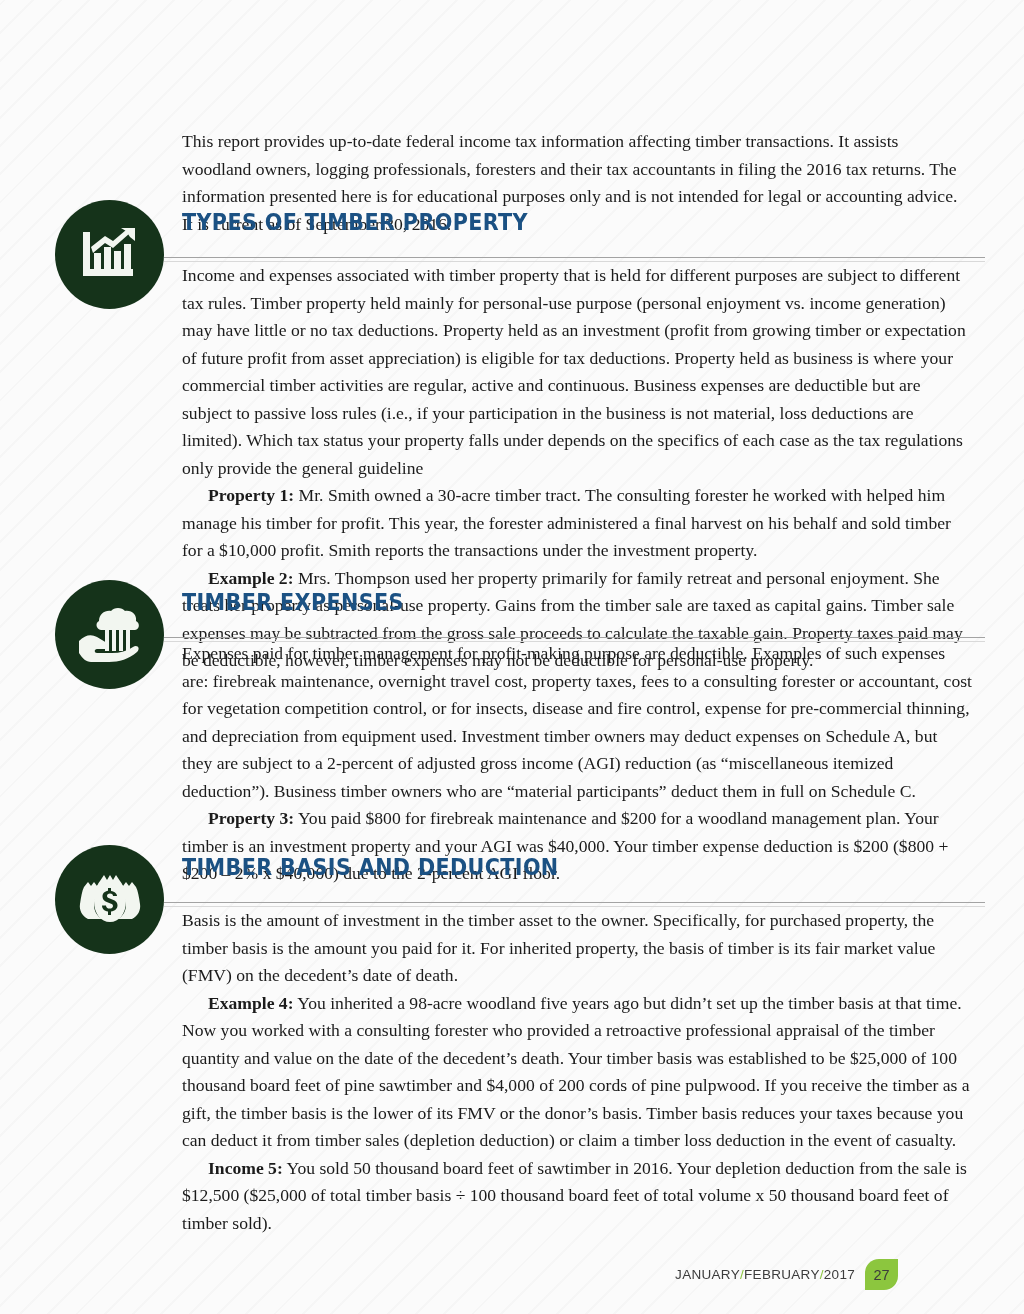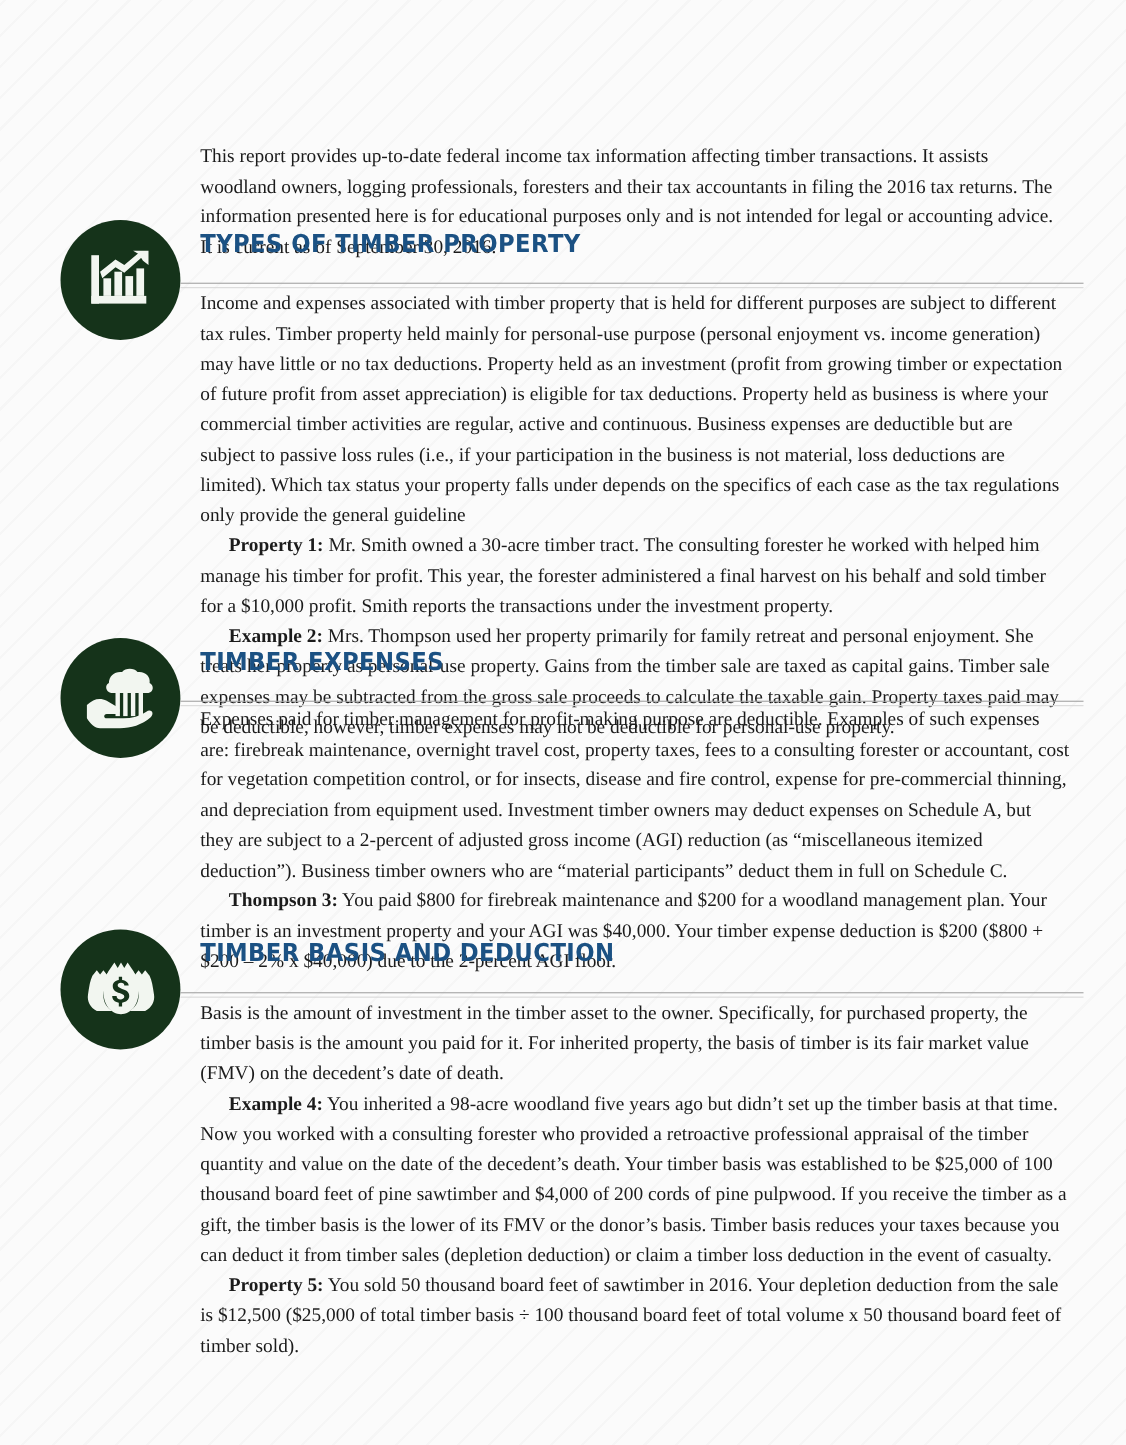--- a/index.html
+++ b/index.html
@@ -187,21 +187,21 @@
           <path d="M2 34 C8 28 14 27 20 30 L30 36 C33 38 32 42 29 42 L20 42 C17 42 17 46 20 46 L35 46 C43 46 50 44 56 40 C60 37 64 41 60 45 C52 52 42 55 32 55 L14 55 C9 55 5 51 2 46 Z"></path>
         </g>
       </svg>
     </div>
     <div class="sec-head">
       <div class="sec-title">TIMBER EXPENSES</div>
     </div>
     <div class="sec-rule"></div>
     <div class="sec-body" style="top:60px;">
       <p><span>Expenses paid for timber management for profit-making purpose are deductible. Examples of such expenses are: firebreak maintenance, overnight travel cost, property taxes, fees to a consulting forester or accountant, cost for vegetation competition control, or for insects, disease and fire control, expense for pre-commercial thinning, and depreciation from equipment used. Investment timber owners may deduct expenses on Schedule A, but they are subject to a 2-percent of adjusted gross income (AGI) reduction (as “miscellaneous itemized deduction”). Business timber owners who are “material participants” deduct them in full on Schedule C.</span></p>
-      <p class="indent"><span class="ex">Thompson 3:</span><span> You paid $800 for firebreak maintenance and $200 for a woodland management plan. Your timber is an investment property and your AGI was $40,000. Your timber expense deduction is $200 ($800 + $200 – 2% x $40,000) due to the 2-percent AGI floor.</span></p>
+      <p class="indent"><span class="ex">Property 3:</span><span> You paid $800 for firebreak maintenance and $200 for a woodland management plan. Your timber is an investment property and your AGI was $40,000. Your timber expense deduction is $200 ($800 + $200 – 2% x $40,000) due to the 2-percent AGI floor.</span></p>
     </div>
   </div>
 
   <div class="section" id="section-2" style="top:845px;">
     <div class="sec-icon">
       <svg width="64" height="52" viewBox="0 0 64 52" aria-hidden="true">
         <g fill="#f2f6f0">
           <path d="M6 13 L10 8 L13 12 L16 8 L19 12 L22 8 L26 13 C20 17 16 24 16 31 C16 37 19 42 24 45 L10 45 C4 42 1 36 2 30 C3 23 4 17 6 13 Z"></path>
           <path d="M38 13 L42 8 L45 12 L48 8 L51 12 L54 8 L58 13 C60 17 61 23 62 30 C63 36 60 42 54 45 L40 45 C45 42 48 37 48 31 C48 24 44 17 38 13 Z"></path>
           <path d="M22 7 L26 1 L29 6 L32 1 L35 6 L38 1 L42 7 C46 12 48 20 48 27 C48 40 41 48 32 48 C23 48 16 40 16 27 C16 20 18 12 22 7 Z"></path>
@@ -211,18 +211,22 @@
         </g>
       </svg>
     </div>
     <div class="sec-head">
       <div class="sec-title">TIMBER BASIS AND DEDUCTION</div>
     </div>
     <div class="sec-rule"></div>
     <div class="sec-body" style="top:62px;">
       <p><span>Basis is the amount of investment in the timber asset to the owner. Specifically, for purchased property, the timber basis is the amount you paid for it. For inherited property, the basis of timber is its fair market value (FMV) on the decedent’s date of death.</span></p>
       <p class="indent"><span class="ex">Example 4:</span><span> You inherited a 98-acre woodland five years ago but didn’t set up the timber basis at that time. Now you worked with a consulting forester who provided a retroactive professional appraisal of the timber quantity and value on the date of the decedent’s death. Your timber basis was established to be $25,000 of 100 thousand board feet of pine sawtimber and $4,000 of 200 cords of pine pulpwood. If you receive the timber as a gift, the timber basis is the lower of its FMV or the donor’s basis. Timber basis reduces your taxes because you can deduct it from timber sales (depletion deduction) or claim a timber loss deduction in the event of casualty.</span></p>
-      <p class="indent"><span class="ex">Property 5:</span><span> You sold 50 thousand board feet of sawtimber in 2016. Your depletion deduction from the sale is $12,500 ($25,000 of total timber basis ÷ 100 thousand board feet of total volume x 50 thousand board feet of timber sold).</span></p>
-    </div>
-  </div>
-
+      <p class="indent"><span class="ex">Income 5:</span><span> You sold 50 thousand board feet of sawtimber in 2016. Your depletion deduction from the sale is $12,500 ($25,000 of total timber basis ÷ 100 thousand board feet of total volume x 50 thousand board feet of timber sold).</span></p>
+    </div>
+  </div>
+
+  <div class="footer">
+    <div class="footer-text"><span>JANUARY</span><span class="sep">/</span><span>FEBRUARY</span><span class="sep">/</span><span>2017</span></div>
+    <div class="leaf">27</div>
+  </div>
 
 </div>
 
 </body></html>

